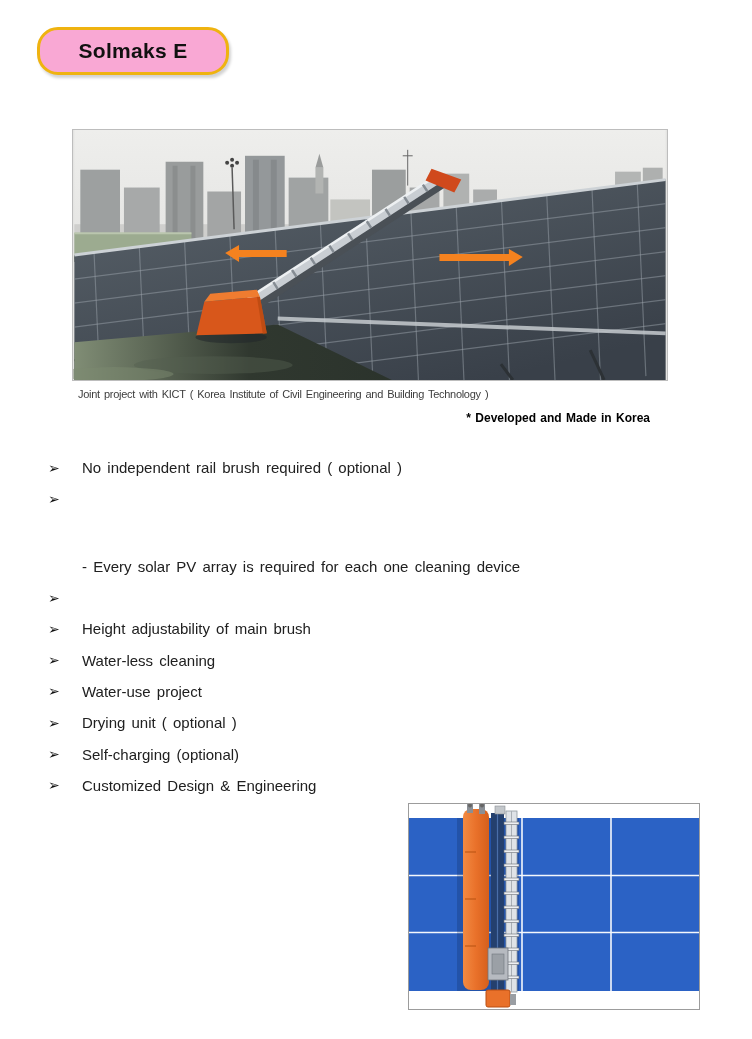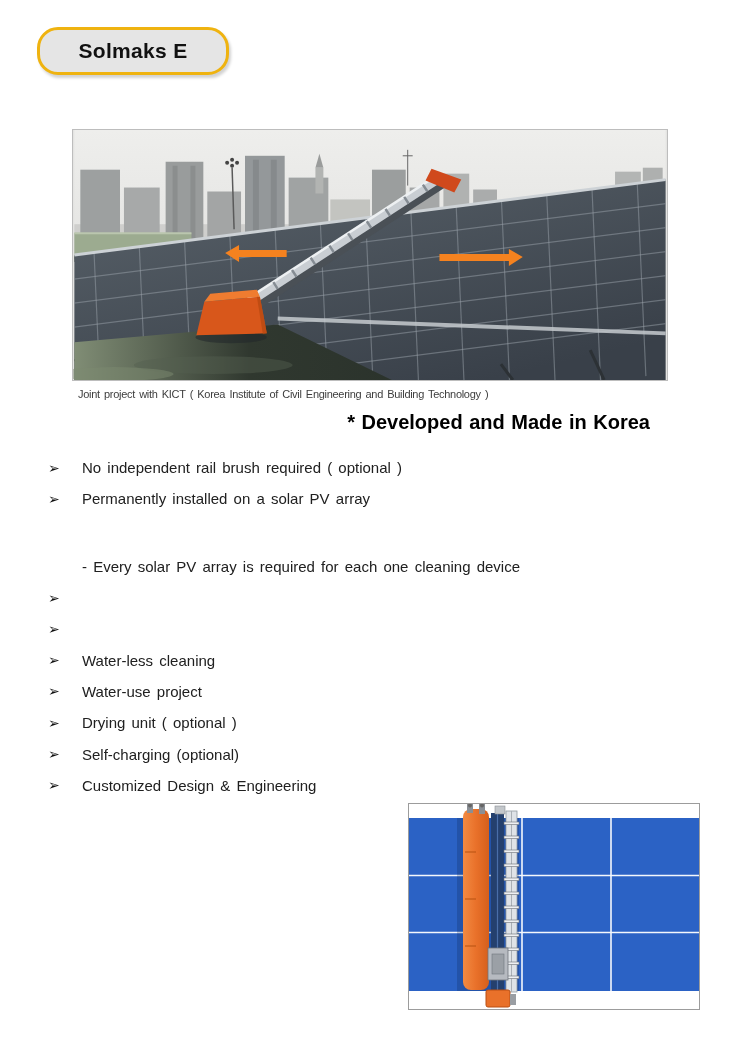--- a/index.html
+++ b/index.html
@@ -2,36 +2,36 @@
 <html><head>
 <meta charset="utf-8">
 <style>
   html,body{margin:0;padding:0;background:#fff;}
   body{
     width:752px;height:1039px;position:relative;overflow:hidden;
     font-family:"Liberation Sans","DejaVu Sans",sans-serif;color:#1c1c1c;
   }
   .title-box{
     position:absolute;left:37px;top:27px;width:186px;height:42px;
-    border:3px solid #EFB310;border-radius:21px;background:#e5e5e5;
+    border:3px solid #EFB310;border-radius:21px;background:#f9a8d4;
     display:flex;align-items:center;justify-content:center;
     box-shadow:2px 3px 3px rgba(0,0,0,0.18);
   }
   .title-box .label{font-size:21px;font-weight:bold;color:#111;letter-spacing:0.3px;}
   .hero{
     position:absolute;left:72px;top:129px;width:596px;height:252px;
     border:1px solid #bdbdbd;box-sizing:border-box;overflow:hidden;background:#e4e4e2;
   }
   .caption{
     position:absolute;left:78px;top:388px;width:580px;
     font-size:11px;letter-spacing:-0.3px;word-spacing:1.5px;color:#3d3d3d;
   }
   .made-note{
     position:absolute;left:72px;top:411px;width:578px;text-align:right;
-    font-size:20px;font-weight:bold;color:#000;word-spacing:1px;
+    font-size:12px;font-weight:bold;color:#000;word-spacing:1px;
   }
   .features{position:absolute;left:46px;top:452px;width:630px;}
   .frow{display:flex;align-items:center;height:31.3px;font-size:15px;color:#202020;word-spacing:2px;}
   .frow .marker{width:34px;flex:0 0 34px;font-size:14px;color:#111;font-family:"DejaVu Sans",sans-serif;padding-left:2px;}
   .frow.sub1{padding-left:50px;}
   .frow.sub2{padding-left:36px;margin-top:36px;}
   .diagram{
     position:absolute;left:408px;top:803px;width:292px;height:207px;
     border:1px solid #9c9c9c;box-sizing:border-box;background:#fff;overflow:hidden;
   }
@@ -174,30 +174,30 @@
 <div class="caption">Joint project with KICT ( Korea Institute of Civil Engineering and Building Technology )</div>
 <div class="made-note">* Developed and Made in Korea</div>
 
 <div class="features">
   <div class="frow">
     <span class="marker">➢</span>
     <span>No independent rail brush required ( optional )</span>
   </div>
   <div class="frow">
     <span class="marker">➢</span>
-    <span>Permanently installed on a solar PV array</span>
   </div>
   <div class="frow sub2">
     <span>- Every solar PV array is required for each one cleaning device</span>
   </div>
   <div class="frow">
     <span class="marker">➢</span>
   </div>
   <div class="frow">
     <span class="marker">➢</span>
+    <span>Height adjustability of main brush</span>
   </div>
   <div class="frow">
     <span class="marker">➢</span>
     <span>Water-less cleaning</span>
   </div>
   <div class="frow">
     <span class="marker">➢</span>
     <span>Water-use project</span>
   </div>
   <div class="frow">

